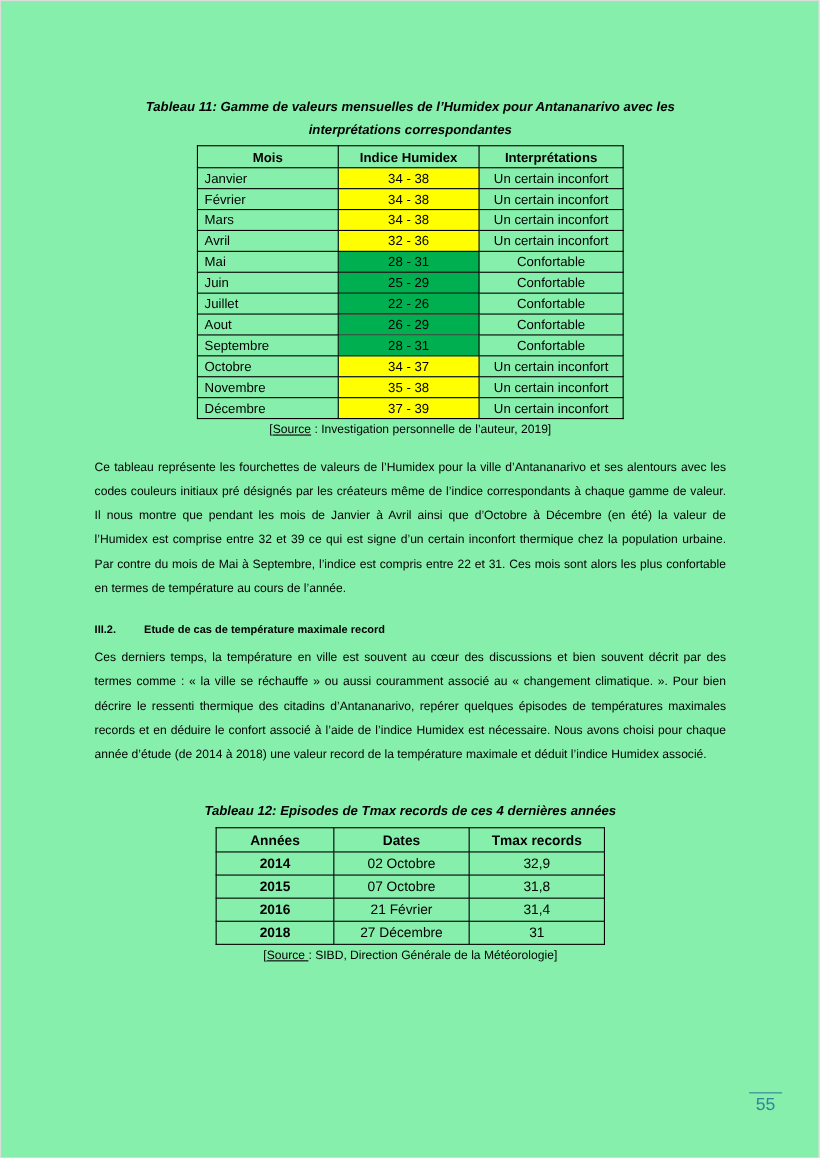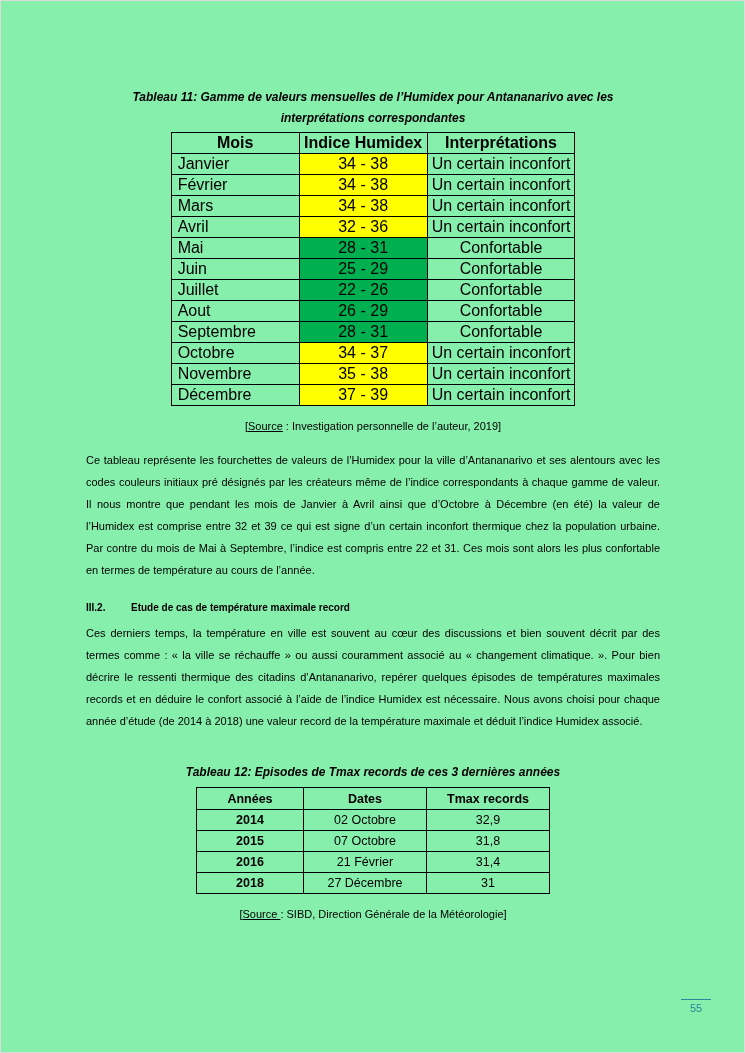--- a/index.html
+++ b/index.html
@@ -31,21 +31,21 @@
     margin: 3px auto 0 auto;
     table-layout: fixed;
   }
   th, td {
     border: 1px solid #000;
     overflow: hidden;
     white-space: nowrap;
   }
 
   
-  .t11 { font-size: 16px; border-radius: 17px; }
+  .t11 { font-size: 12px; border-radius: 17px; }
   .t11 th {
     font-weight: bold;
     text-align: center;
     height: 20px;
     padding: 1px 4px;
   }
   .t11 td { height: 19px; padding: 1px 4px; }
   .t11 .col-mois   { width: 128px; text-align: left; padding-left: 6px; }
   .t11 .col-indice { width: 128px; text-align: center; }
   .t11 .col-interp { width: 131px; text-align: center; }
@@ -63,21 +63,21 @@
   }
   .t12 td { height: 21px; padding: 1px 4px; text-align: center; }
   .t12 .col-annee { width: 107px; font-weight: bold; }
   .t12 .col-date  { width: 123px; }
   .t12 .col-tmax  { width: 110px; }
   .t12 th.col-annee { font-weight: bold; }
 
   .source {
     text-align: center;
     font-size: 11px;
-    margin-top: 14px;
+    margin-top: 4px;
   }
   .u { text-decoration: underline; }
 
   .body-par {
     margin-top: 17px;
     font-size: 11px;
     line-height: 22px;
     text-align: justify;
   }
   .body-par.p2 { margin-top: 9px; }
@@ -98,21 +98,21 @@
     width: 30px;
     text-align: center;
   }
   .footer-line {
     border-top: 1px solid var(--accent, #31849B);
     width: 30px;
     margin-bottom: 2px;
   }
   .page-number {
     color: var(--accent, #31849B);
-    font-size: 11px;
+    font-size: 16px;
   }
 </style>
 </head>
 <body>
 
 <div class="page">
 
   <div class="caption">
     <div>Tableau 11: Gamme de valeurs mensuelles de l’Humidex pour Antananarivo avec les</div>
     <div>interprétations correspondantes</div>
@@ -194,21 +194,21 @@
 
   <p class="body-par">Ce tableau représente les fourchettes de valeurs de l’Humidex pour la ville d’Antananarivo et ses alentours avec les codes couleurs initiaux pré désignés par les créateurs même de l’indice correspondants à chaque gamme de valeur. Il nous montre que pendant les mois de Janvier à Avril ainsi que d’Octobre à Décembre (en été) la valeur de l’Humidex est comprise entre 32 et 39 ce qui est signe d’un certain inconfort thermique chez la population urbaine. Par contre du mois de Mai à Septembre, l’indice est compris entre 22 et 31. Ces mois sont alors les plus confortable en termes de température au cours de l’année.</p>
 
   <h2 class="section-heading">
     <span class="sec-num">III.2.</span>
     <span class="sec-title">Etude de cas de température maximale record</span>
   </h2>
 
   <p class="body-par p2">Ces derniers temps, la température en ville est souvent au cœur des discussions et bien souvent décrit par des termes comme : « la ville se réchauffe » ou aussi couramment associé au « changement climatique. ». Pour bien décrire le ressenti thermique des citadins d’Antananarivo, repérer quelques épisodes de températures maximales records et en déduire le confort associé à l’aide de l’indice Humidex est nécessaire. Nous avons choisi pour chaque année d’étude (de 2014 à 2018) une valeur record de la température maximale et déduit l’indice Humidex associé.</p>
 
-  <div class="caption c2">Tableau 12: Episodes de Tmax records de ces 3 dernières années</div>
+  <div class="caption c2">Tableau 12: Episodes de Tmax records de ces 4 dernières années</div>
 
   <table class="t12">
     <thead>
       <tr>
         <th class="col-annee">Années</th>
         <th class="col-date">Dates</th>
         <th class="col-tmax">Tmax records</th>
       </tr>
     </thead>
     <tbody>

